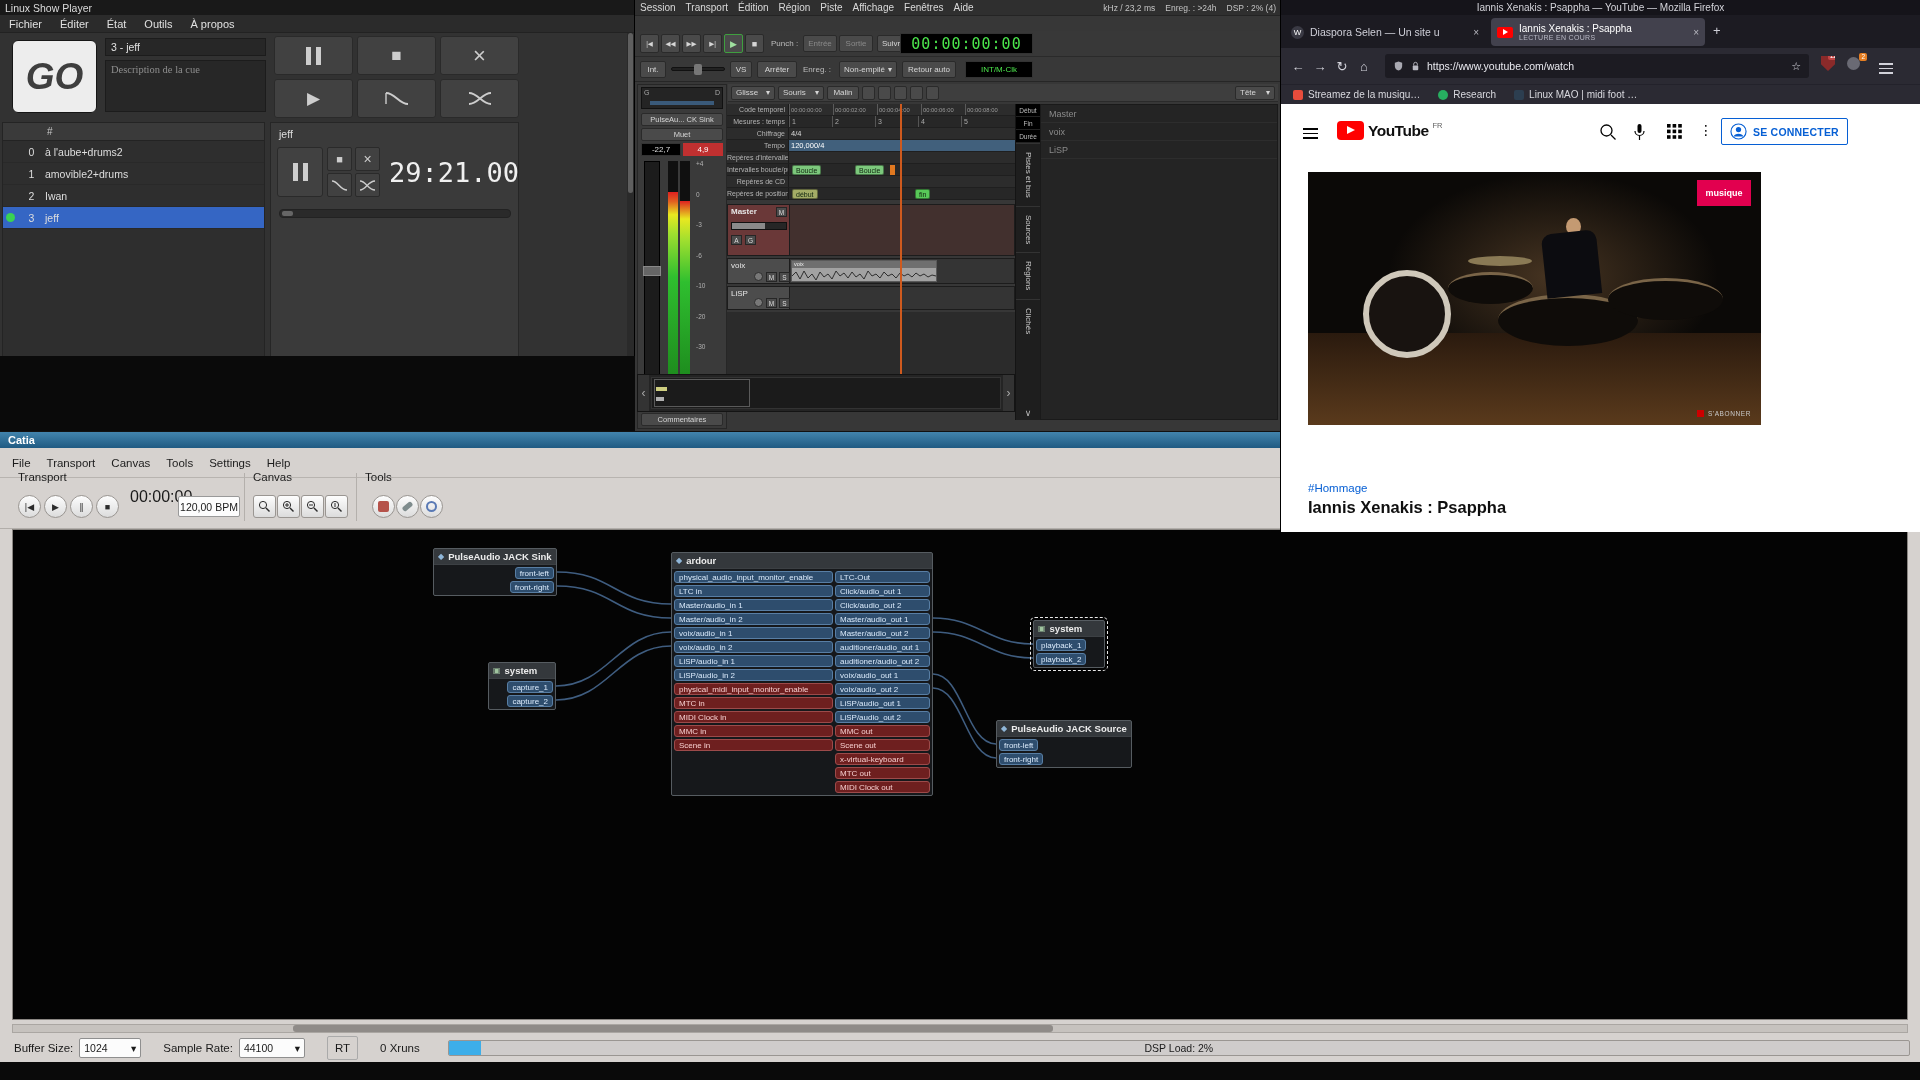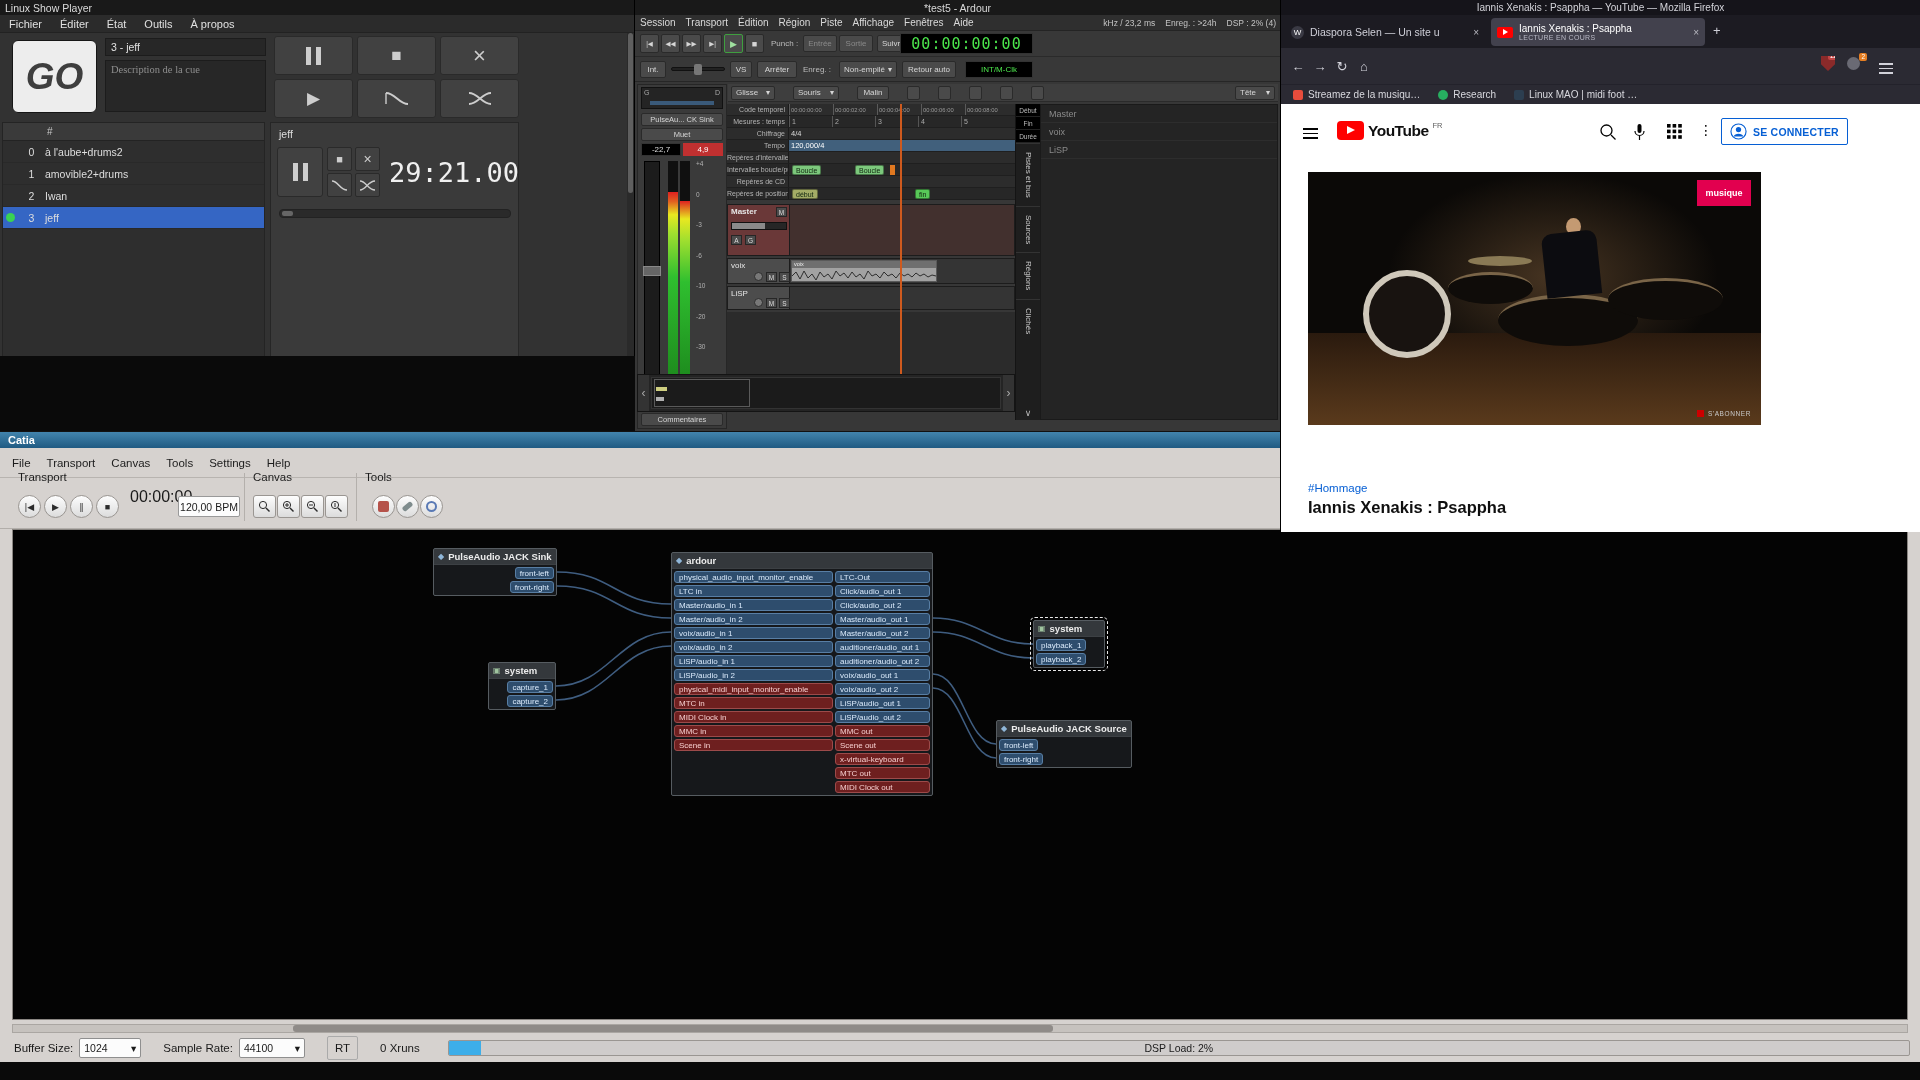--- a/index.html
+++ b/index.html
@@ -87,21 +87,21 @@
   .ar-row1{position:absolute;left:0;top:31px;width:645px;height:26px;background:#383838;border-bottom:1px solid #2a2a2a}
   .ar-row2{position:absolute;left:0;top:57px;width:645px;height:25px;background:#383838;border-bottom:1px solid #262626}
   .ar-tbtn{position:absolute;top:3px;width:19px;height:19px;background:#4a4a4a;border:1px solid #2a2a2a;border-radius:2px;display:flex;align-items:center;justify-content:center;font-size:6.5px;color:#d6d6d6}
   .ar-tbtn.green{border-color:#3f9f3f;color:#9fe09f}
   .ar-btn{background:#4a4a4a;border:1px solid #2a2a2a;border-radius:2px;color:#d6d6d6;display:flex;align-items:center;justify-content:center}
   .ar-dd{background:#4a4a4a;border:1px solid #2a2a2a;border-radius:2px;color:#d6d6d6;display:flex;align-items:center;justify-content:space-between;padding:0 4px}
   .ar-clock{position:absolute;left:265px;top:2px;width:133px;height:21px;background:#000;border:1px solid #333;display:flex;align-items:center;justify-content:center;font-size:15px;letter-spacing:1px;color:#4ce64c}
   .ar-lbl{position:absolute;font-size:8px;color:#bcbcbc}
   .ar-display{background:#000;border:1px solid #333;color:#4ce64c;display:flex;align-items:center;justify-content:center}
   .ar-strip{position:absolute;left:2px;top:84px;width:90px;height:345px;background:#3a3a3a;border:1px solid #262626}
-  .ar-toolbar{position:absolute;left:93px;top:84px;width:550px;height:18px;background:#3e3e3e;border-bottom:1px solid #2a2a2a;display:flex;align-items:center;gap:18px;padding:0 3px;font-size:8px}
+  .ar-toolbar{position:absolute;left:93px;top:84px;width:550px;height:18px;background:#3e3e3e;border-bottom:1px solid #2a2a2a;display:flex;align-items:center;gap:3px;padding:0 3px;font-size:8px}
   .ar-rulers{position:absolute;left:92px;top:104px;width:288px}
   .rrow{height:12px;display:flex;border-bottom:1px solid #1f1f1f;background:#2c2c2c}
   .rrow.alt{background:#272727}
   .rlabel{width:62px;flex:none;font-size:7px;color:#b4b4b4;text-align:right;padding-right:3px;line-height:11px;overflow:hidden;white-space:nowrap;border-right:1px solid #1b1b1b}
   .rbody{position:relative;flex:1;overflow:hidden}
   .tc-ticks{display:flex;height:100%}
   .tc-tick{width:44px;flex:none;border-left:1px solid #5a5a5a;padding-left:1px;font-size:5.8px;color:#9a9a9a;line-height:12px;white-space:nowrap;overflow:visible}
   .bar-tick{width:43px;flex:none;border-left:1px solid #555;padding-left:2px;font-size:7px;color:#ababab;line-height:11px}
   .chip{position:absolute;top:1px;height:10px;line-height:9px;font-size:7px;padding:0 3px;border-radius:2px;color:#10240f;border:1px solid rgba(0,0,0,.4)}
   .tr-head{position:absolute;left:92px;width:63px;border:1px solid #1c1c1c;color:#e6e6e6}
@@ -451,23 +451,20 @@
           <i></i>
         </div>
     </div>
 
     <div class="abs" style="left:627px;top:33px;width:7px;height:398px;background:#2a2a2a">
       <div class="scrollthumb" style="position:absolute;left:1px;top:0;width:5px;height:160px"></div>
     </div>
   </div>
 
   <div id="ardour" class="window">
-    <div class="ar-title">
-        <span>*test5 - Ardour</span>
-      </div>
     <div class="ar-menu">
       <span class="rep"><span class="mi">Session</span><span class="mi">Transport</span><span class="mi">Édition</span><span class="mi">Région</span><span class="mi">Piste</span><span class="mi">Affichage</span><span class="mi">Fenêtres</span><span class="mi">Aide</span></span>
       <span class="ar-status">
         <span>kHz / 23,2 ms</span>
         <span>Enreg. : &gt;24h</span>
         <span>DSP : 2% (4)</span>
       </span>
     </div>
 
     <div class="ar-row1">
@@ -779,20 +776,31 @@
         </span>
         <span class="tclose">×</span>
       </div>
       <span style="position:absolute;left:432px;top:8px;color:#cfcfd8;font-size:13px">+</span>
     </div>
     <div class="ff-nav">
       <span class="nav-ic" style="margin-left:6px">←</span>
       <span class="nav-ic">→</span>
       <span class="nav-ic">↻</span>
       <span class="nav-ic">⌂</span>
+      <div class="urlbar">
+        <svg width="11" height="12" viewBox="0 0 12 12">
+            <path d="M6 1 L10 2.5 V6 C10 9 8 10.5 6 11 C4 10.5 2 9 2 6 V2.5 Z" fill="#a9a9b2"></path>
+          </svg>
+        <svg width="11" height="12" viewBox="0 0 12 12">
+            <rect x="3" y="5.5" width="6" height="5" rx="1" fill="#b9b9c2"></rect>
+            <path d="M4 5.5 V4 a2 2 0 0 1 4 0 V5.5" stroke="#b9b9c2" fill="none"></path>
+          </svg>
+        <span class="urltxt">https://www.youtube.com/watch</span>
+        <span style="font-size:11px;color:#d0d0d8">☆</span>
+      </div>
       <div style="position:absolute;left:540px;top:8px;width:14px;height:15px;background:#8a2a2a;clip-path:polygon(0 0,100% 0,100% 55%,50% 100%,0 55%)">
         <span class="badge" style="background:#c24545">116</span>
       </div>
       <div style="position:absolute;left:566px;top:9px;width:13px;height:13px;border-radius:50%;background:#6a6a74">
         <span class="badge" style="background:#e67e22">2</span>
       </div>
       <div style="position:absolute;left:598px;top:12px">
         <i style="display:block;width:14px;height:1.5px;background:#d2d2da;margin:3px 0"></i>
         <i style="display:block;width:14px;height:1.5px;background:#d2d2da;margin:3px 0"></i>
         <i style="display:block;width:14px;height:1.5px;background:#d2d2da;margin:3px 0"></i>

